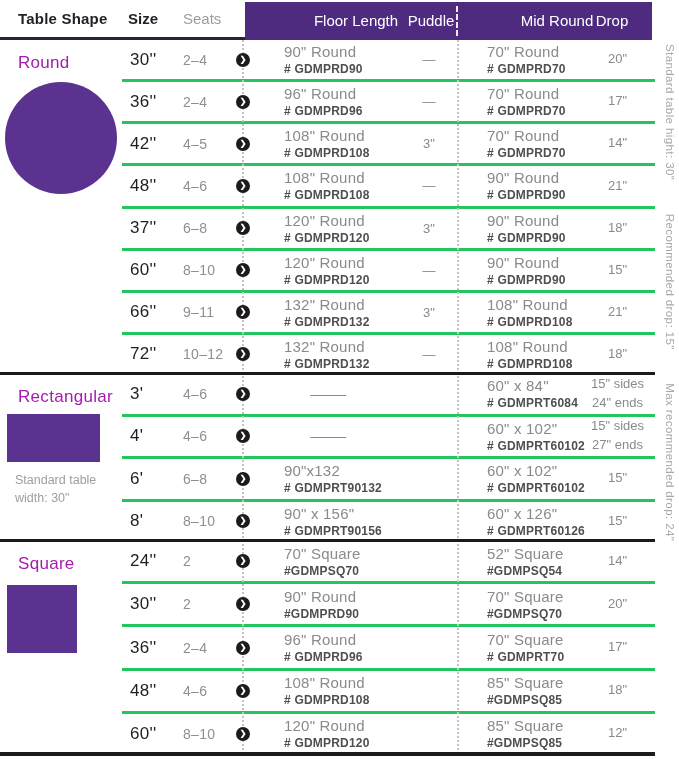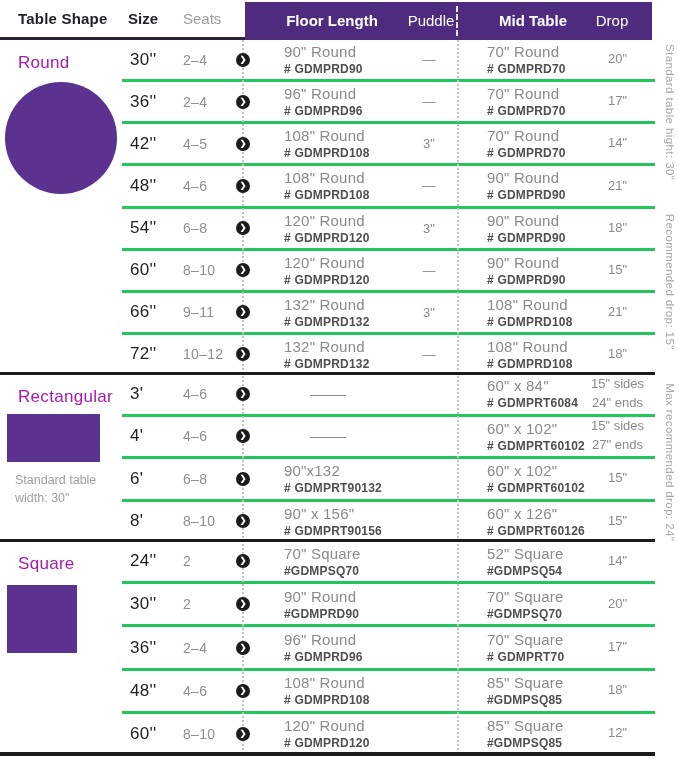--- a/index.html
+++ b/index.html
@@ -8,21 +8,21 @@
     font-family:"Liberation Sans",sans-serif;-webkit-font-smoothing:antialiased;
   }
   
   .header{position:absolute;top:0;left:0;width:679px;height:40px;}
   .header-left{position:absolute;left:0;top:0;width:268px;height:37px;border-bottom:3px solid #2b2138;padding-left:29px;}
   .h-shape{position:absolute;left:18px;top:10px;font-size:15px;font-weight:bold;color:#221e26;letter-spacing:.2px;}
   .h-size{position:absolute;left:128px;top:10px;font-size:15px;font-weight:bold;color:#221e26;}
   .h-seats{position:absolute;left:183px;top:10px;font-size:15px;color:#9c9c9c;}
   .header-purple{position:absolute;left:245px;top:2px;width:407px;height:38px;background:#4f2b80;}
   .header-purple .hp{position:absolute;top:10px;transform:translateX(-50%);color:#fff;font-size:15px;white-space:nowrap;}
-  .hp.bold{font-weight:bold;}
+  .hp.bold{font-weight:normal;margin-left:24px;}
   .hp-floor{left:87px;} .hp-puddle{left:186px;} .hp-mid{left:288px;} .hp-drop{left:367px;}
   .h-dash{position:absolute;left:211px;top:4px;height:30px;border-left:2px dashed rgba(255,255,255,.9);}
   
   .vdots{position:absolute;top:40px;height:714px;border-left:2px dotted #c3c3c3;z-index:1;}
   .vdots-1{left:242px;} .vdots-2{left:457px;}
   
   .sections{position:absolute;top:40px;left:0;width:655px;display:flex;flex-direction:column;}
   .section{display:flex;}
   .sec-circle{height:334px;} .sec-rectangle{height:167px;} .sec-square{height:213px;}
   .shape-cell{width:122px;box-sizing:border-box;padding:13px 0 0 18px;flex:none;}
@@ -66,21 +66,21 @@
   <div class="header">
     <div class="header-left">
       <span class="h-shape">Table Shape</span>
       <span class="h-size">Size</span>
       <span class="h-seats">Seats</span>
     </div>
     <div class="header-purple">
       <span class="hp bold hp-floor">Floor Length</span>
       <span class="hp hp-puddle">Puddle</span>
       <span class="h-dash"></span>
-      <span class="hp bold hp-mid">Mid Table</span>
+      <span class="hp bold hp-mid">Mid Round</span>
       <span class="hp hp-drop">Drop</span>
     </div>
   </div>
 
   <div class="vdots vdots-1"></div>
   <div class="vdots vdots-2"></div>
 
   <div class="sections">
       <div class="section sec-circle">
     <div class="shape-cell">
@@ -163,21 +163,21 @@
     <div class="cell c-mid">
       <div class="main">90" Round</div>
       <div class="pn"># GDMPRD90</div>
     </div>
     <div class="cell c-drop">
       <div>21"</div>
 
     </div>
   </div>
           <div class="row">
-    <div class="cell c-size">54''</div>
+    <div class="cell c-size">37''</div>
     <div class="cell c-seats">6–8</div>
     <div class="cell c-arrow">
       <span class="arrow-badge">❯</span>
     </div>
     <div class="cell c-floor">
       <div class="main">120" Round</div>
       <div class="pn"># GDMPRD120</div>
     </div>
     <div class="cell c-puddle">3"</div>
     <div class="cell c-mid">

